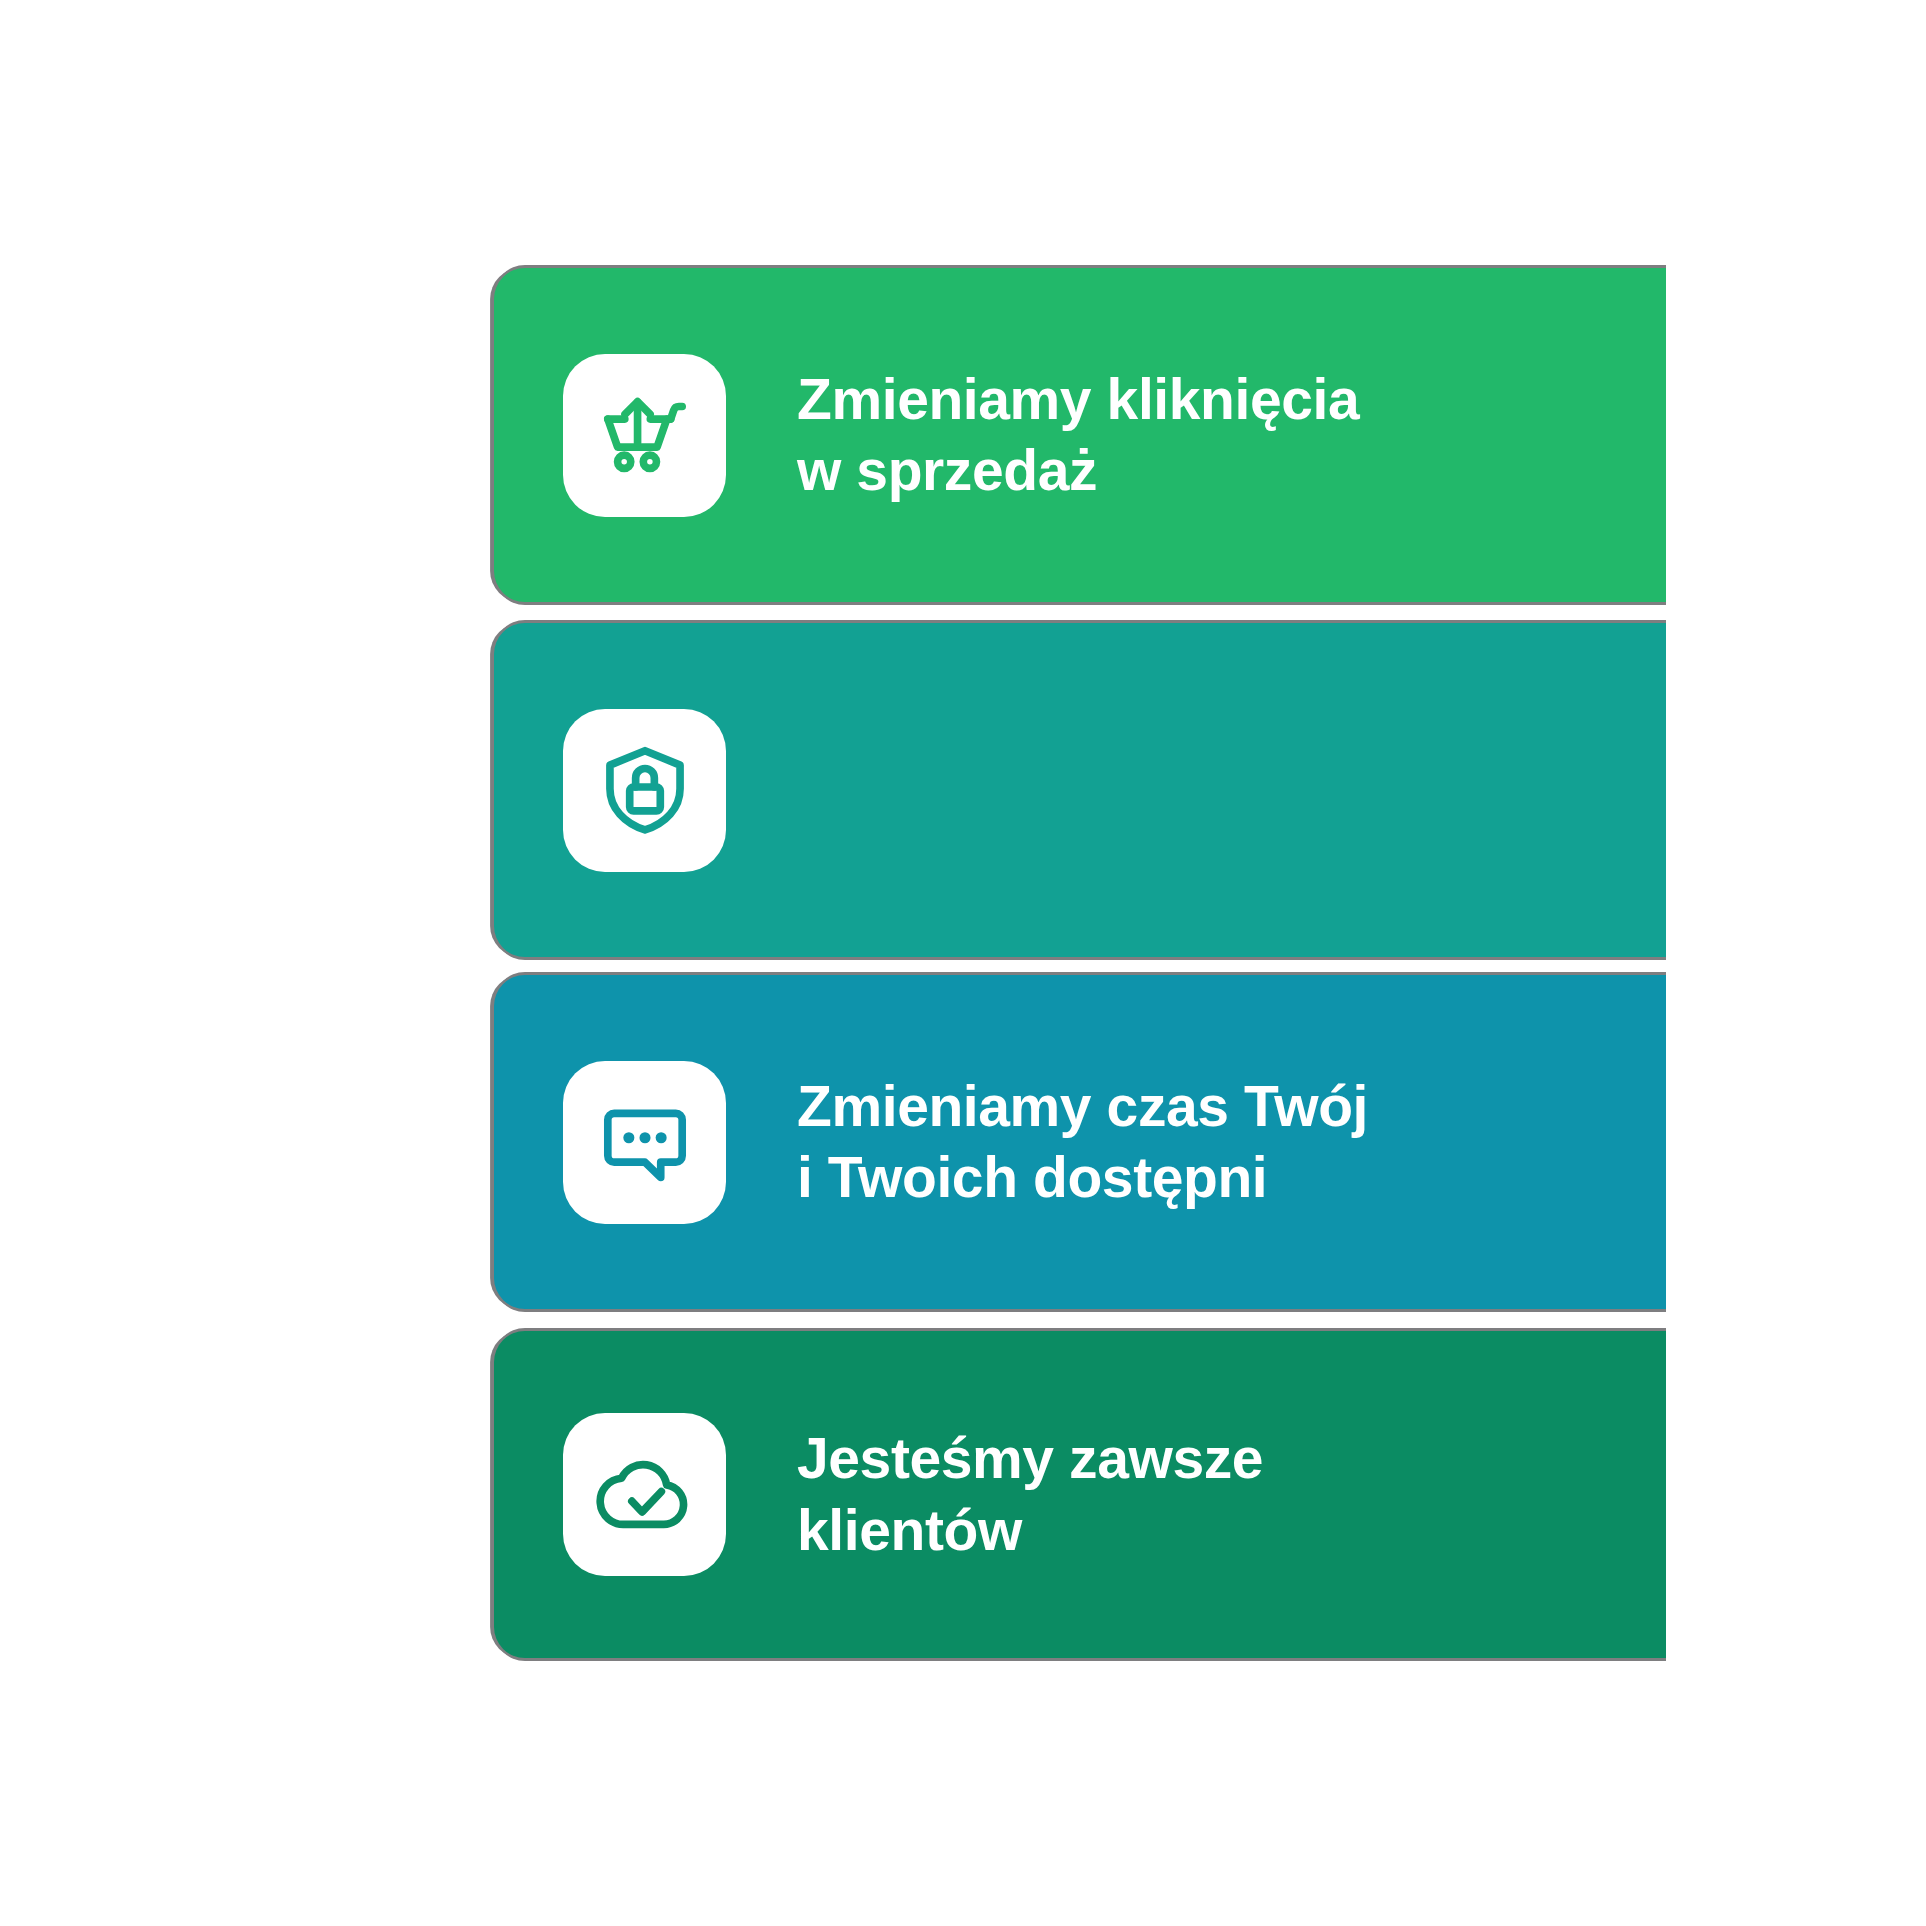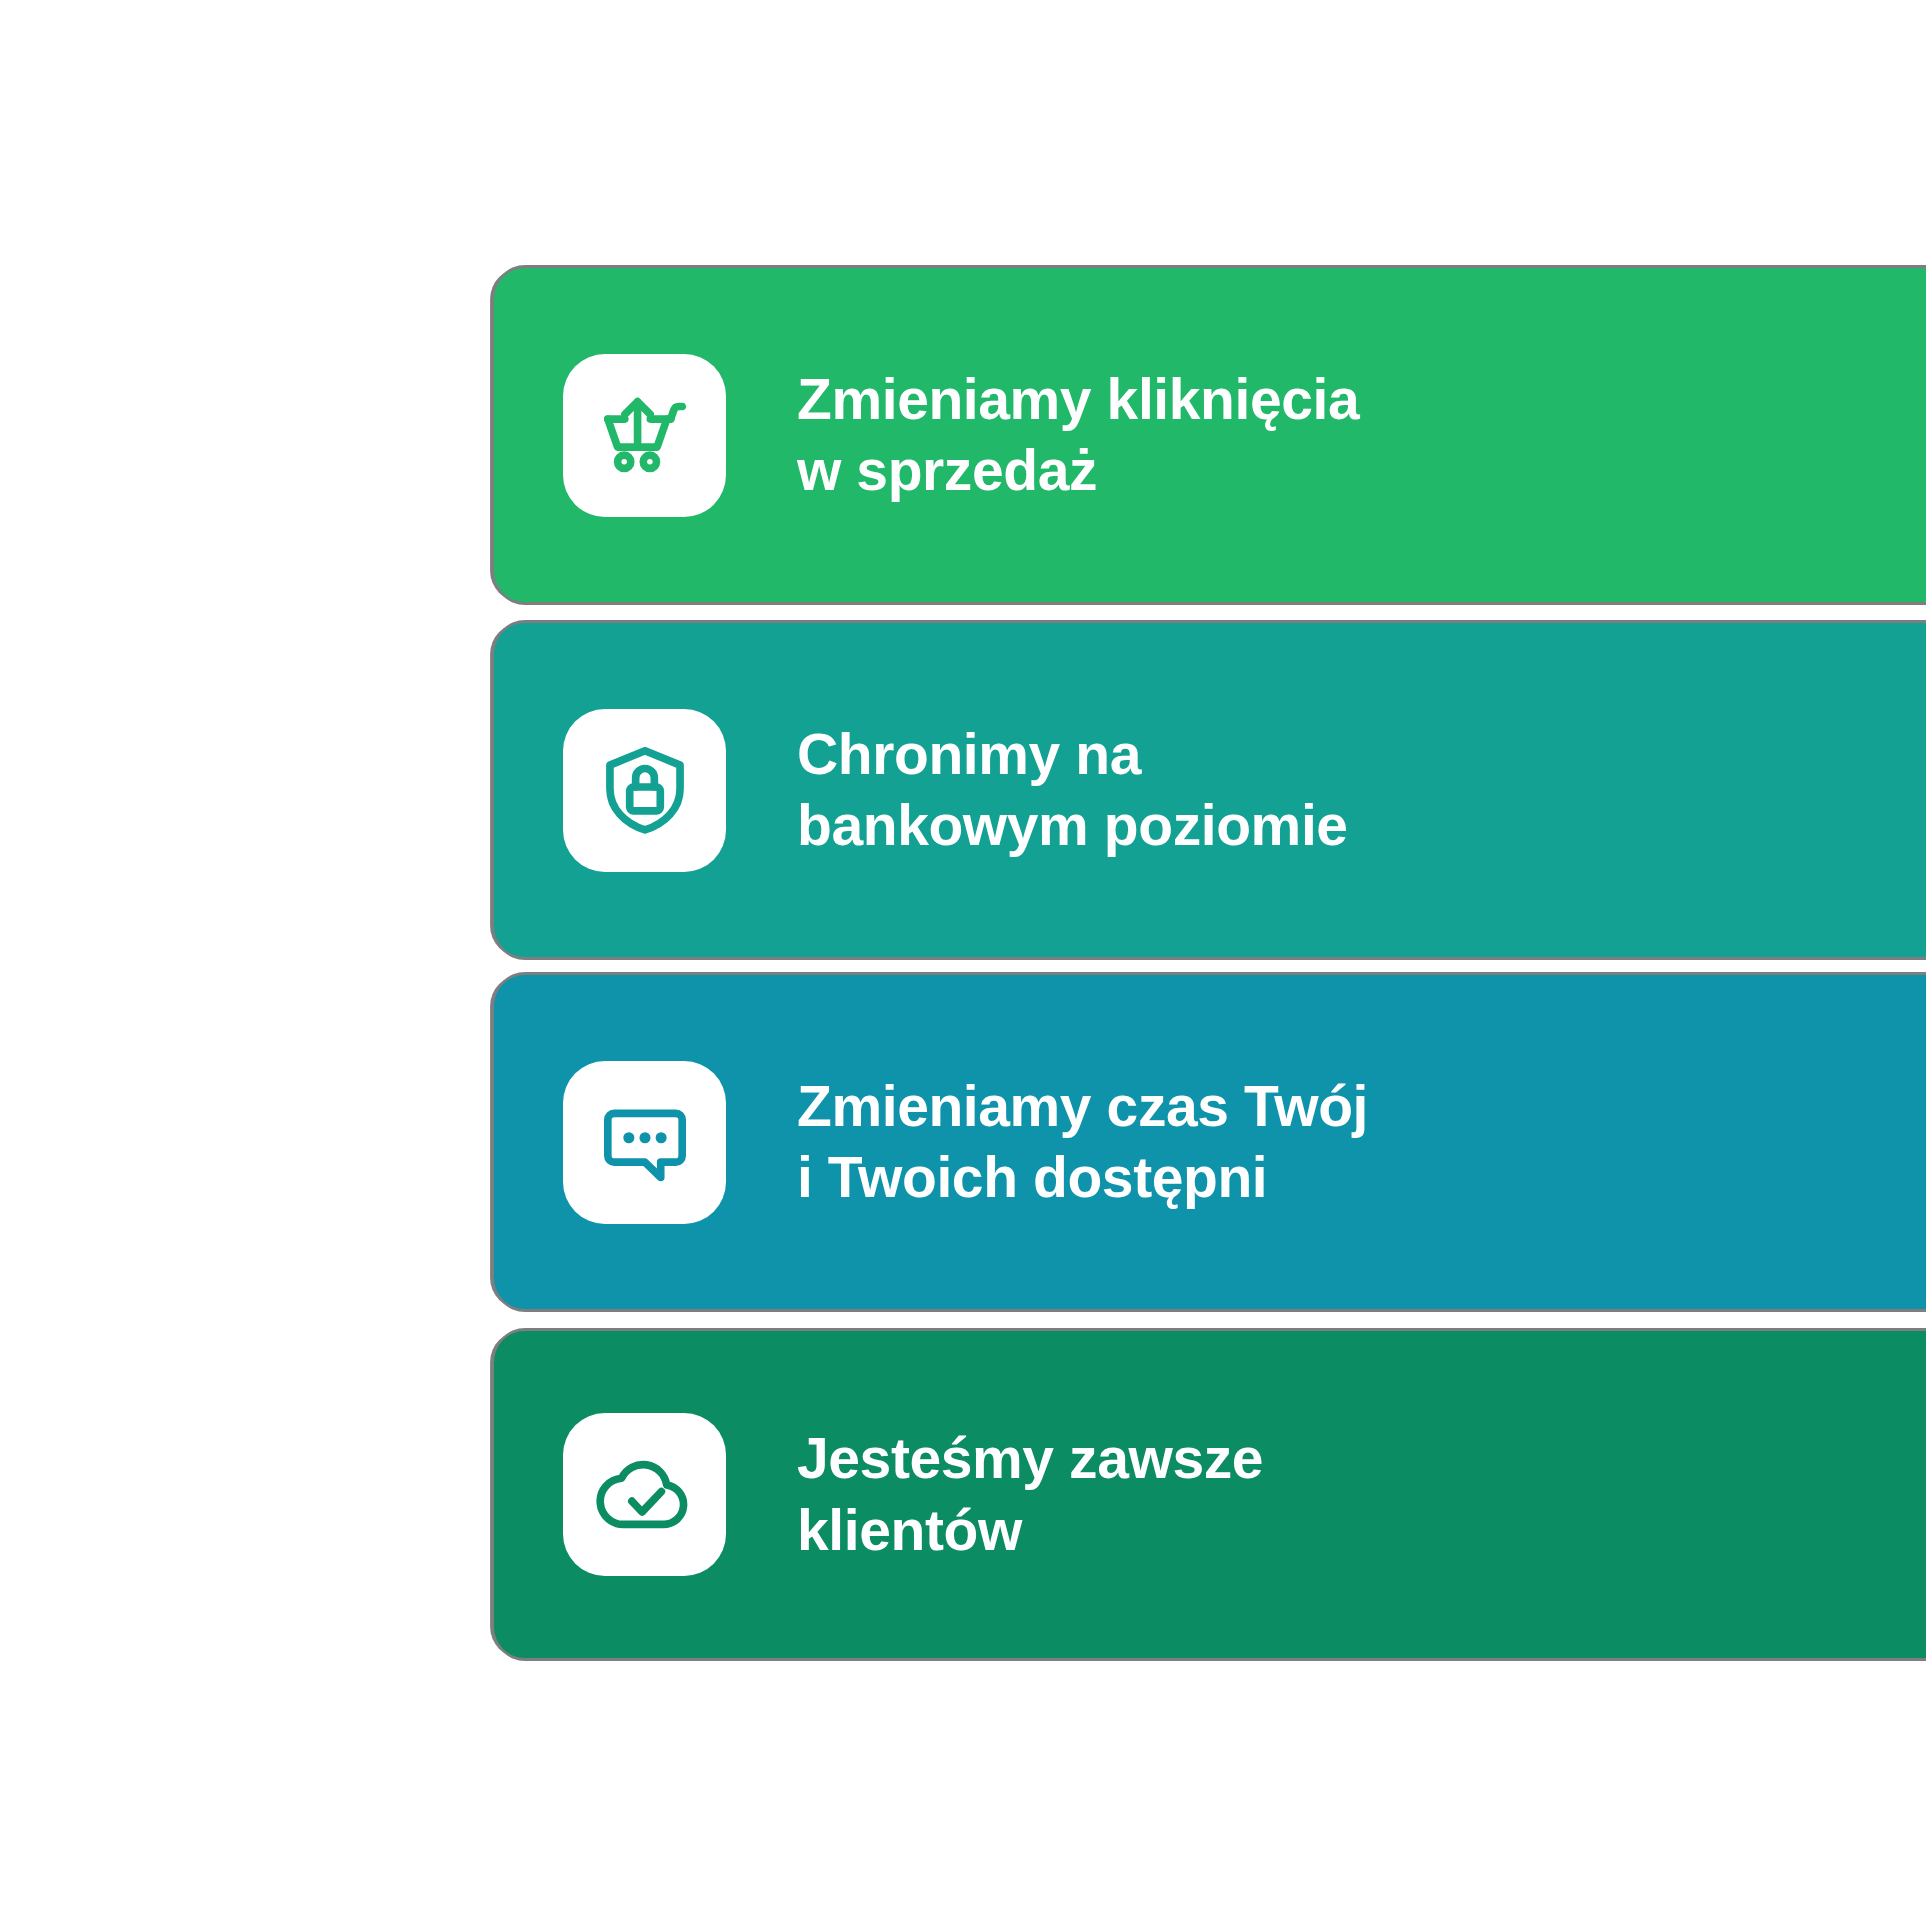--- a/index.html
+++ b/index.html
@@ -3,21 +3,21 @@
 <meta charset="utf-8">
 <title>Feature Cards</title>
 <style>
   html, body {
     margin: 0;
     padding: 0;
     background: #ffffff;
   }
   #stage {
     position: relative;
-    width: 1926px;
+    width: 1666px;
     height: 1926px;
     background: #ffffff;
     overflow: hidden;
     font-family: "Liberation Sans", "DejaVu Sans", sans-serif;
   }
 
   
   .card {
     position: absolute;
     left: 494px;
@@ -89,22 +89,20 @@
   <div class="card card-2">
     <div class="icon-tile">
       <span>
         <svg width="102" height="102" viewBox="0 0 48 48" fill="none" stroke="#12a193" stroke-width="3.6" stroke-linecap="round" stroke-linejoin="round">
           <path d="M24 5.5 L40.5 12.3 V23.4 C40.5 32.6 33.6 39.8 24 42.8 C14.4 39.8 7.5 32.6 7.5 23.4 V12.3 Z"></path>
           <rect x="16.8" y="22.6" width="14.4" height="11.2" rx="1.8"></rect>
           <path d="M19.6 22.6v-4.3a4.4 4.4 0 0 1 8.8 0v4.3"></path>
         </svg>
       </span>
     </div>
-    <div class="card-text"><span>Chronimy na</span>
-<span>bankowym poziomie</span></div>
   </div>
 
   <div class="card card-3">
     <div class="icon-tile">
       <span>
         <svg width="102" height="102" viewBox="0 0 48 48" fill="none" stroke="#0e93ab" stroke-width="3.6" stroke-linecap="round" stroke-linejoin="round">
           <path d="M9.5 10.5h29a3 3 0 0 1 3 3v17a3 3 0 0 1-3 3h-7.1v7.2l-7.4-7.2H9.5a3 3 0 0 1-3-3v-17a3 3 0 0 1 3-3z"></path>
           <circle cx="16.4" cy="22" r="2.6" fill="#0e93ab" stroke="none"></circle>
           <circle cx="24" cy="22" r="2.6" fill="#0e93ab" stroke="none"></circle>
           <circle cx="31.6" cy="22" r="2.6" fill="#0e93ab" stroke="none"></circle>

